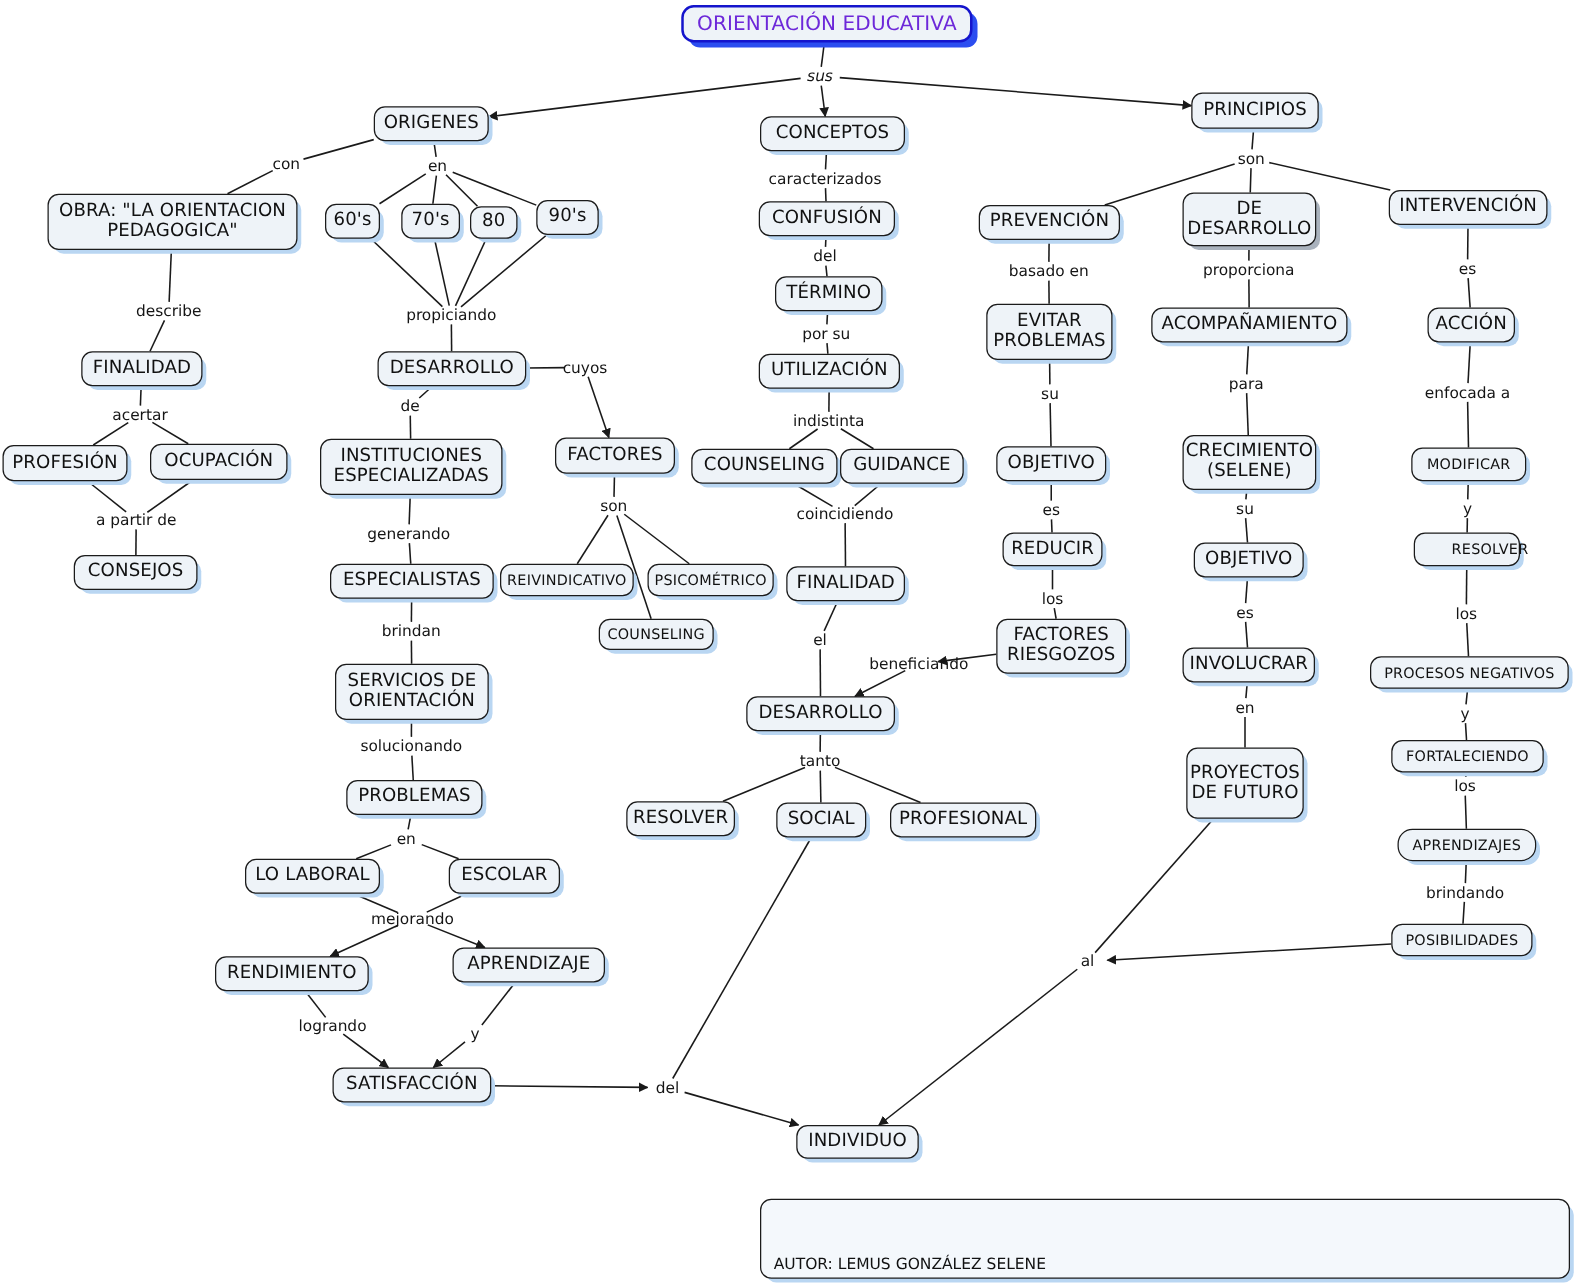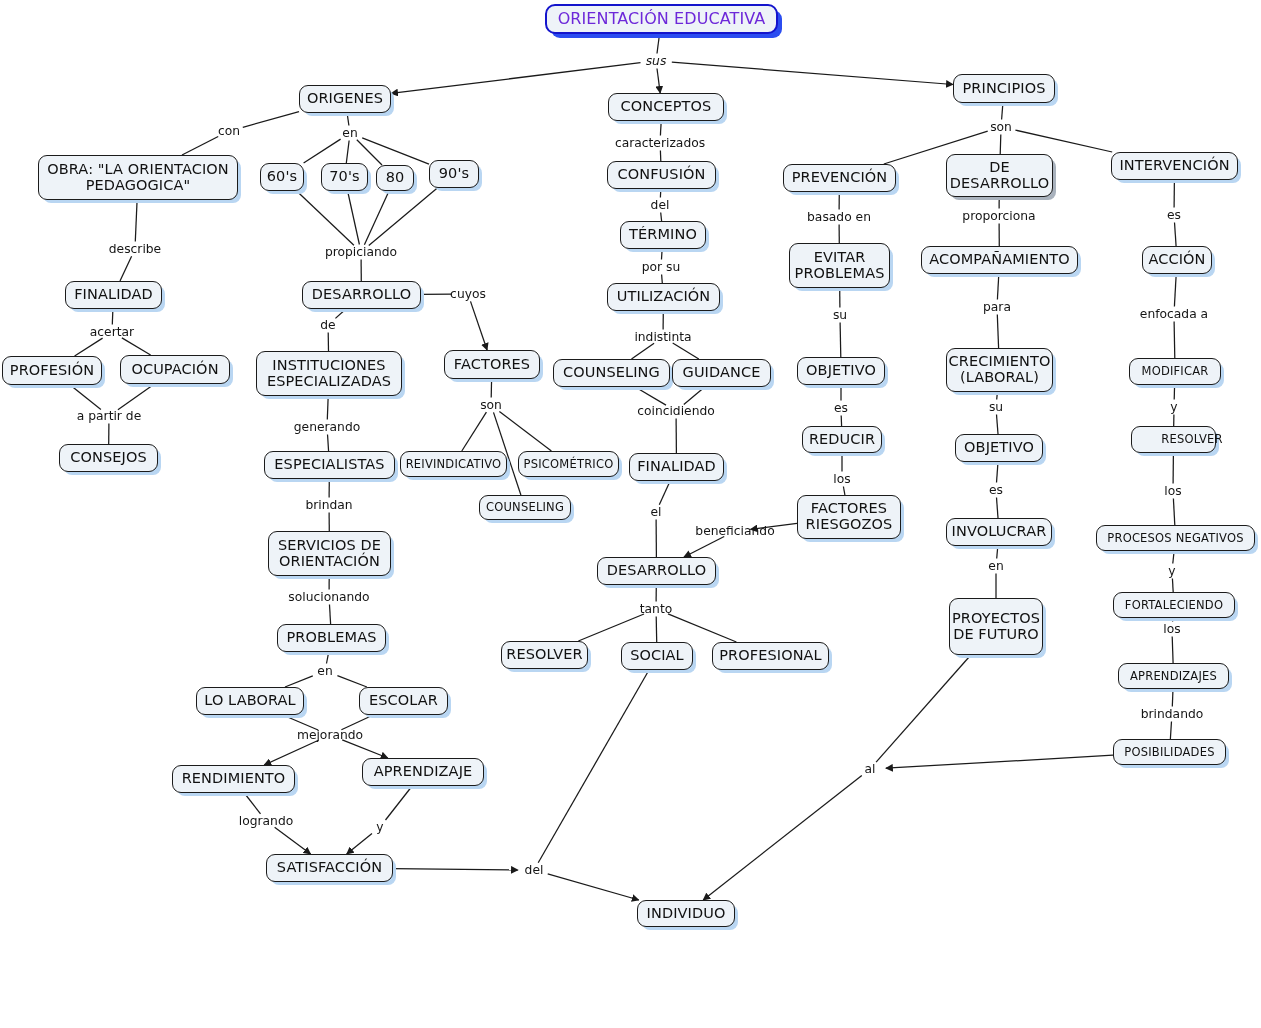--- a/index.html
+++ b/index.html
@@ -227,21 +227,21 @@
       <div class="node" style="left: 65px; top: 281px; width: 97px; height: 28px;">FINALIDAD</div>
       <div class="node" style="left: 302px; top: 281px; width: 119px; height: 28px;">DESARROLLO</div>
       <div class="node" style="left: 607px; top: 283px; width: 113px; height: 28px;">UTILIZACIÓN</div>
       <div class="node" style="left: 2px; top: 356px; width: 100px; height: 29px;">PROFESIÓN</div>
       <div class="node" style="left: 120px; top: 355px; width: 110px; height: 29px;">OCUPACIÓN</div>
       <div class="node multiline" style="left: 256px; top: 351px; width: 146px; height: 45px;">INSTITUCIONES ESPECIALIZADAS</div>
       <div class="node" style="left: 444px; top: 350px; width: 96px; height: 29px;">FACTORES</div>
       <div class="node" style="left: 553px; top: 359px; width: 117px; height: 28px;">COUNSELING</div>
       <div class="node" style="left: 672px; top: 359px; width: 99px; height: 28px;">GUIDANCE</div>
       <div class="node" style="left: 797px; top: 357px; width: 88px; height: 28px;">OBJETIVO</div>
-      <div class="node multiline" style="left: 946px; top: 348px; width: 107px; height: 44px;">CRECIMIENTO (LABORAL)</div>
+      <div class="node multiline" style="left: 946px; top: 348px; width: 107px; height: 44px;">CRECIMIENTO (SELENE)</div>
       <div class="node tiny" style="left: 1129px; top: 358px; width: 92px; height: 27px;">MODIFICAR</div>
       <div class="node" style="left: 59px; top: 444px; width: 99px; height: 28px;">CONSEJOS</div>
       <div class="node" style="left: 264px; top: 451px; width: 131px; height: 28px;">ESPECIALISTAS</div>
       <div class="node tiny" style="left: 400px; top: 451px; width: 107px; height: 26px;">REIVINDICATIVO</div>
       <div class="node tiny" style="left: 518px; top: 451px; width: 101px; height: 26px;">PSICOMÉTRICO</div>
       <div class="node" style="left: 629px; top: 453px; width: 95px; height: 28px;">FINALIDAD</div>
       <div class="node" style="left: 802px; top: 426px; width: 80px; height: 27px;">REDUCIR</div>
       <div class="node" style="left: 955px; top: 434px; width: 88px; height: 28px;">OBJETIVO</div>
       <div class="node tiny" style="left: 1131px; top: 426px; width: 85px; height: 27px; padding-left: 44px;">RESOLVER</div>
       <div class="node tiny" style="left: 479px; top: 495px; width: 92px; height: 25px;">COUNSELING</div>
@@ -249,21 +249,21 @@
       <div class="node" style="left: 946px; top: 518px; width: 106px; height: 28px;">INVOLUCRAR</div>
       <div class="node tiny" style="left: 1096px; top: 525px; width: 159px; height: 26px;">PROCESOS NEGATIVOS</div>
       <div class="node multiline" style="left: 268px; top: 531px; width: 123px; height: 45px;">SERVICIOS DE ORIENTACIÓN</div>
       <div class="node" style="left: 597px; top: 557px; width: 119px; height: 28px;">DESARROLLO</div>
       <div class="node tiny" style="left: 1113px; top: 592px; width: 122px; height: 26px;">FORTALECIENDO</div>
       <div class="node multiline" style="left: 949px; top: 598px; width: 94px; height: 57px;">PROYECTOS DE FUTURO</div>
       <div class="node" style="left: 277px; top: 624px; width: 109px; height: 28px;">PROBLEMAS</div>
       <div class="node" style="left: 501px; top: 641px; width: 87px; height: 28px;">RESOLVER</div>
       <div class="node" style="left: 621px; top: 642px; width: 72px; height: 28px;">SOCIAL</div>
       <div class="node" style="left: 712px; top: 642px; width: 117px; height: 28px;">PROFESIONAL</div>
-      <div class="node tiny" style="left: 1118px; top: 663px; width: 111px; height: 26px;">APRENDIZAJES</div>
+      <div class="node tiny" style="left: 1118px; top: 663px; width: 111px; height: 26px; border-radius: 12px;">APRENDIZAJES</div>
       <div class="node" style="left: 196px; top: 687px; width: 108px; height: 28px;">LO LABORAL</div>
       <div class="node" style="left: 359px; top: 687px; width: 89px; height: 28px;">ESCOLAR</div>
       <div class="node tiny" style="left: 1113px; top: 739px; width: 113px; height: 26px;">POSIBILIDADES</div>
       <div class="node" style="left: 172px; top: 765px; width: 123px; height: 28px;">RENDIMIENTO</div>
       <div class="node" style="left: 362px; top: 758px; width: 122px; height: 28px;">APRENDIZAJE</div>
       <div class="node" style="left: 266px; top: 854px; width: 127px; height: 28px;">SATISFACCIÓN</div>
       <div class="node" style="left: 637px; top: 900px; width: 98px; height: 27px;">INDIVIDUO</div>
     </div>
   <div id="label-layer">
       <div class="linklabel" style="left: 656px; top: 61px; font-style: italic;">sus</div>
@@ -305,13 +305,18 @@
       <div class="linklabel" style="left: 1172px; top: 629px;">los</div>
       <div class="linklabel" style="left: 325px; top: 671px;">en</div>
       <div class="linklabel" style="left: 1172px; top: 714px;">brindando</div>
       <div class="linklabel" style="left: 330px; top: 735px;">mejorando</div>
       <div class="linklabel" style="left: 870px; top: 769px;">al</div>
       <div class="linklabel" style="left: 266px; top: 821px;">logrando</div>
       <div class="linklabel" style="left: 380px; top: 827px;">y</div>
       <div class="linklabel" style="left: 534px; top: 870px;">del</div>
     </div>
 
+  <div class="footer" id="footer-box" style="left: 608px; top: 959px; width: 648px; height: 64px;">
+    <div>AUTOR: LEMUS GONZÁLEZ SELENE</div>
+    
+    
+  </div>
 </div>
 
 </body></html>

